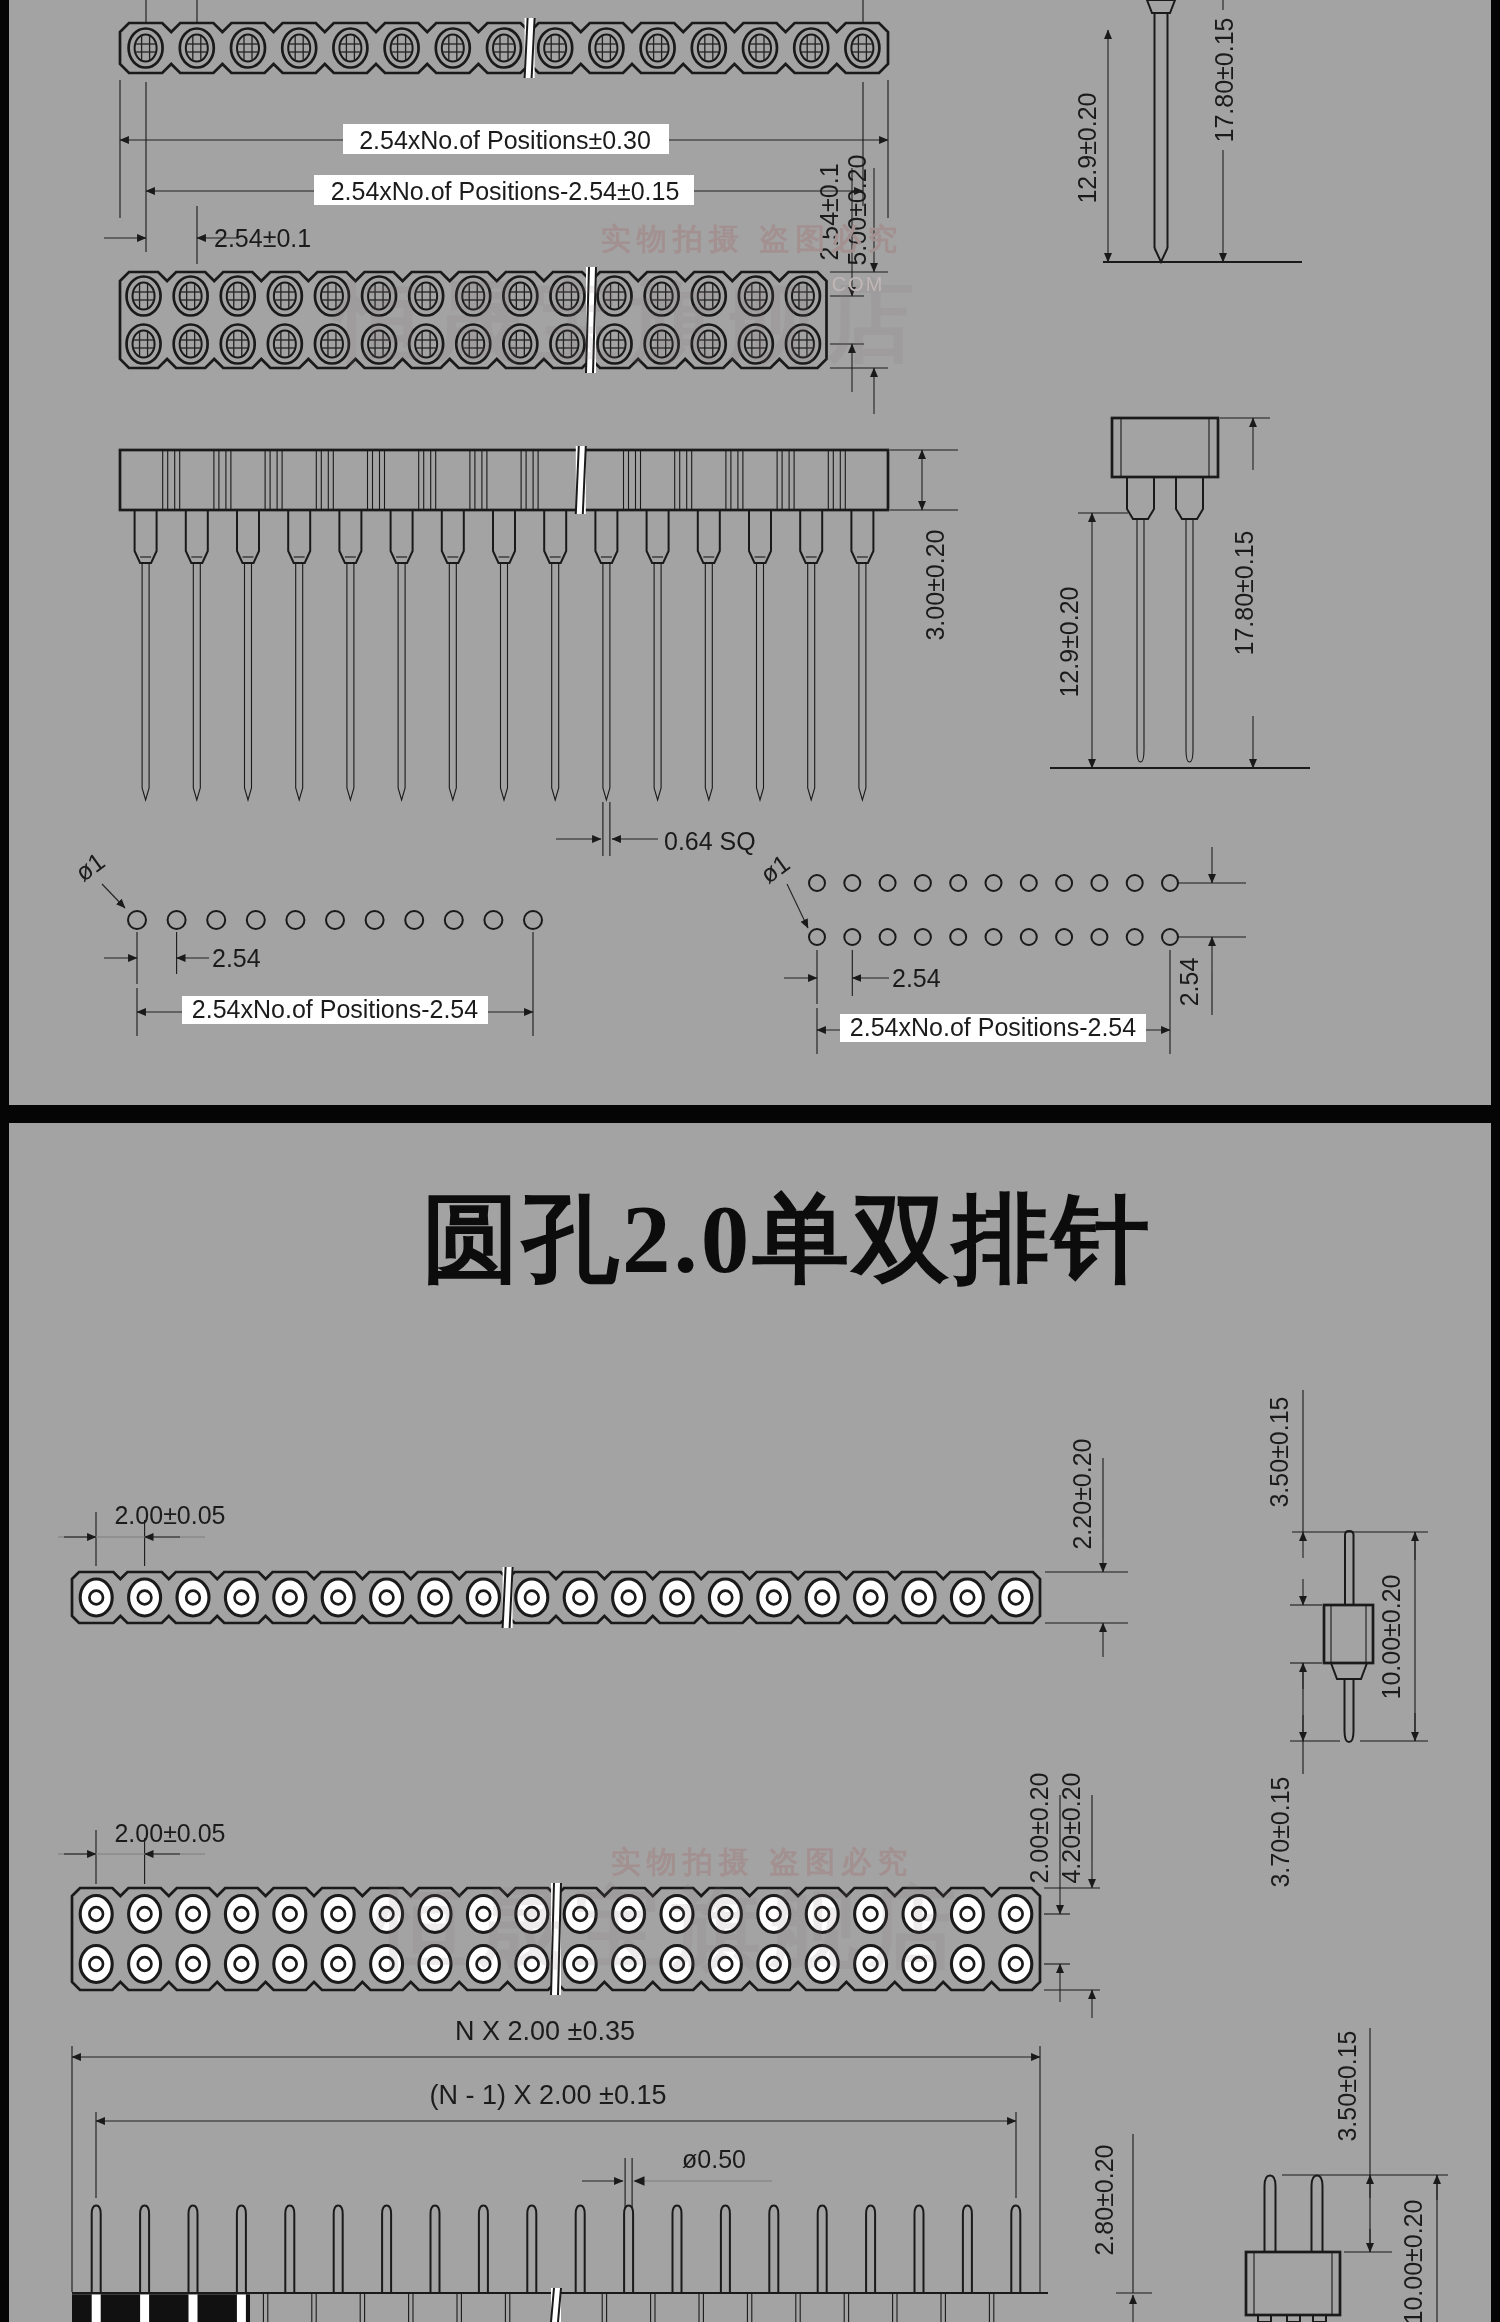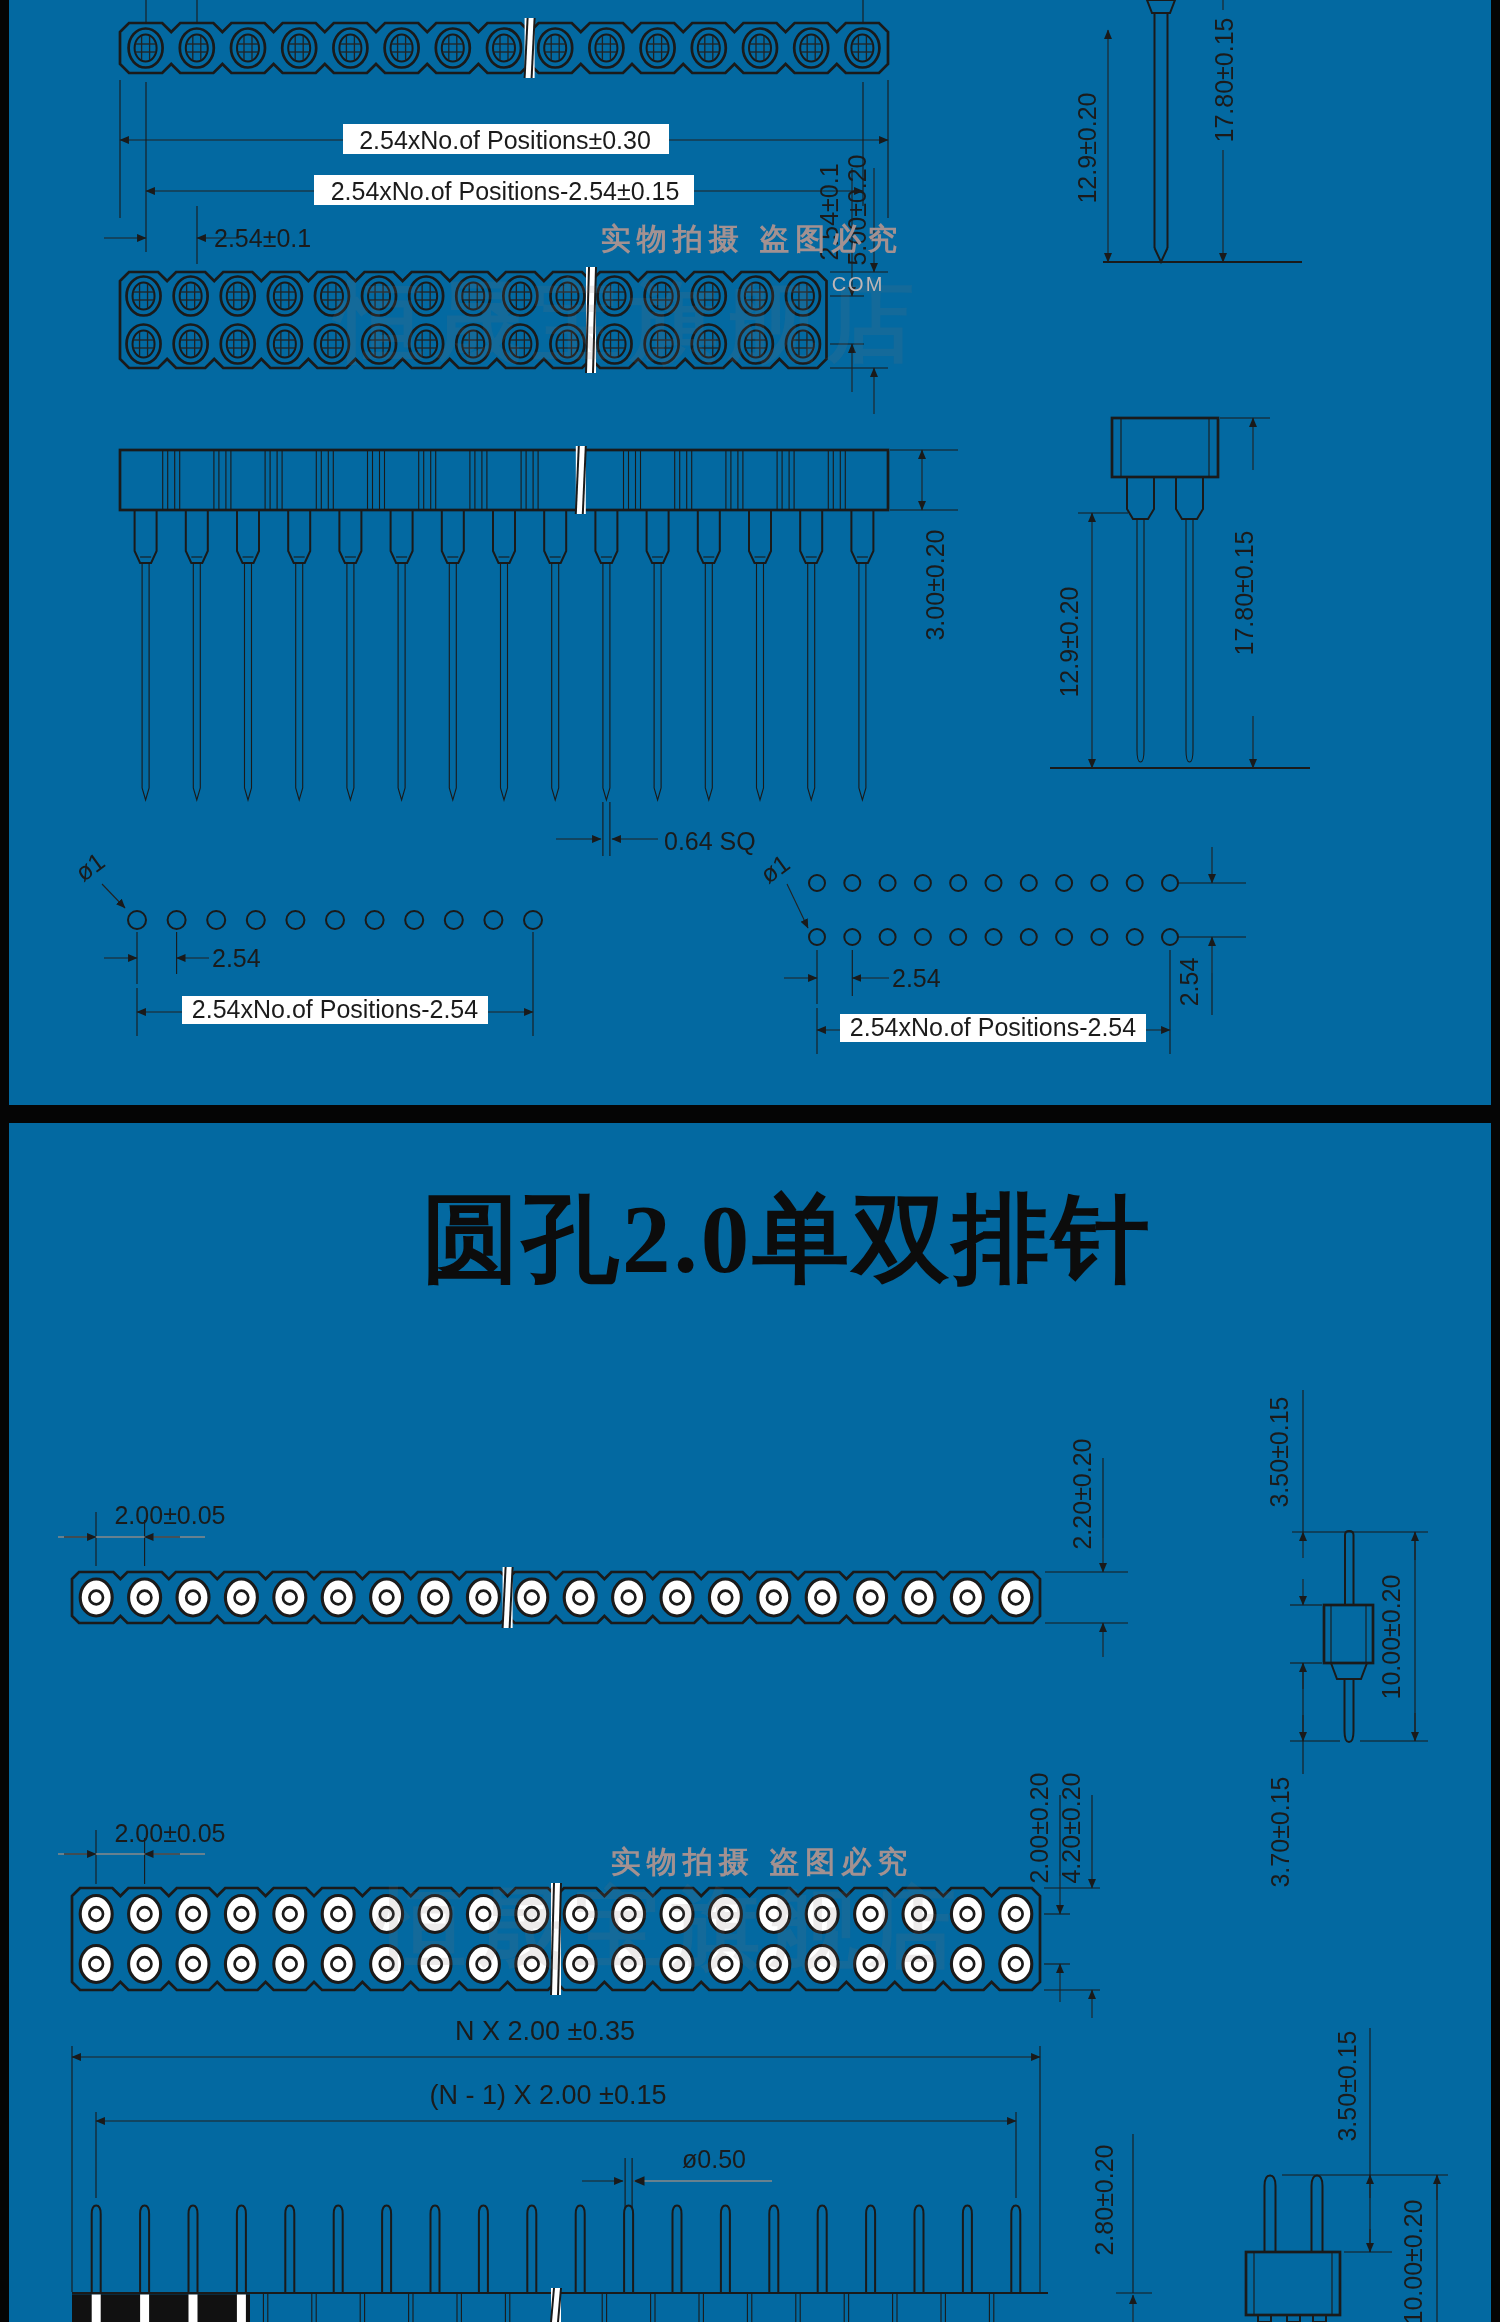--- a/index.html
+++ b/index.html
@@ -1,16 +1,16 @@
 <!DOCTYPE html>
 <html><head>
 <meta charset="utf-8">
 <style>
   html,body{margin:0;padding:0;background:#fff}
-  .page{position:relative;width:1500px;height:2322px;background:#0369a1;overflow:hidden;font-family:"Liberation Sans",sans-serif}
+  .page{position:relative;width:1500px;height:2322px;background:#a3a3a3;overflow:hidden;font-family:"Liberation Sans",sans-serif}
   svg{position:absolute;top:0;left:0}
   .thin{stroke:#1a1a1a;stroke-width:1.1;fill:none}
   .med{stroke:#1a1a1a;stroke-width:2;fill:none}
   .thick{stroke:#1a1a1a;stroke-width:2.7;fill:none}
   .dim{stroke:#222;stroke-width:1.1;fill:none}
   .gray{stroke:#8a8a8a;stroke-width:1.3;fill:none}
   text{font-family:"Liberation Sans",sans-serif;fill:#1b1b1b}
   .dt{font-size:25px}
   .dt27{font-size:27px}
   .wm{font-size:30px;fill:#a39191;font-weight:bold;letter-spacing:6px}

